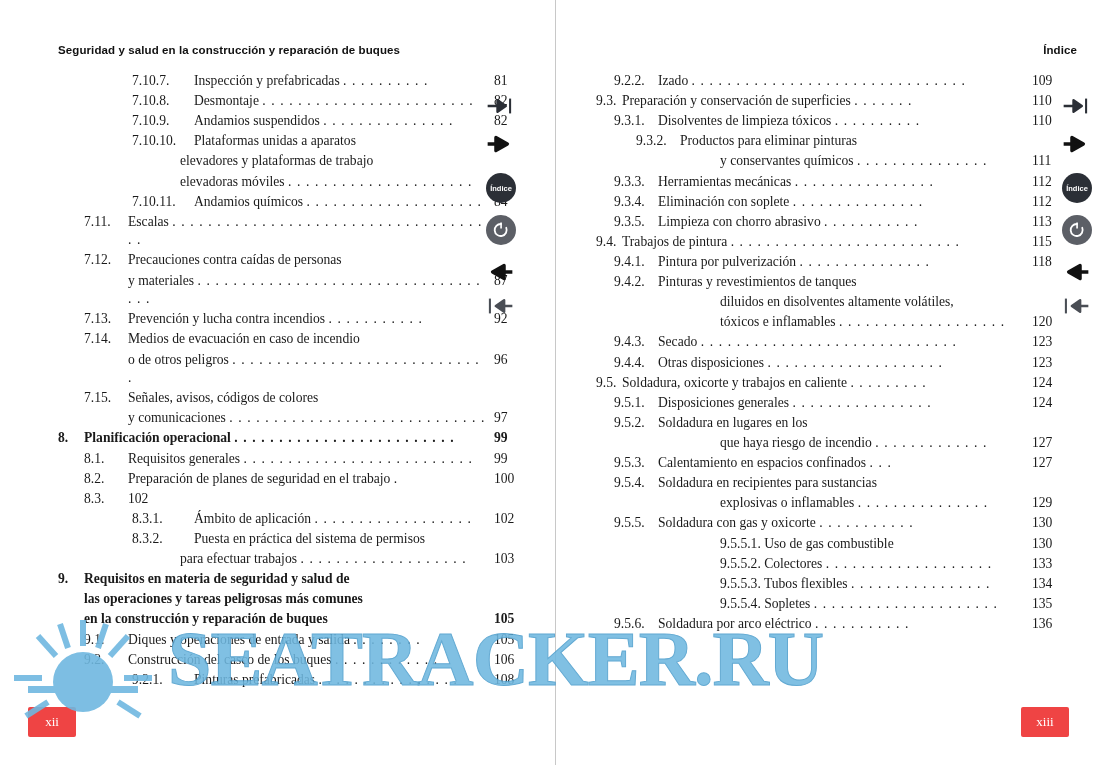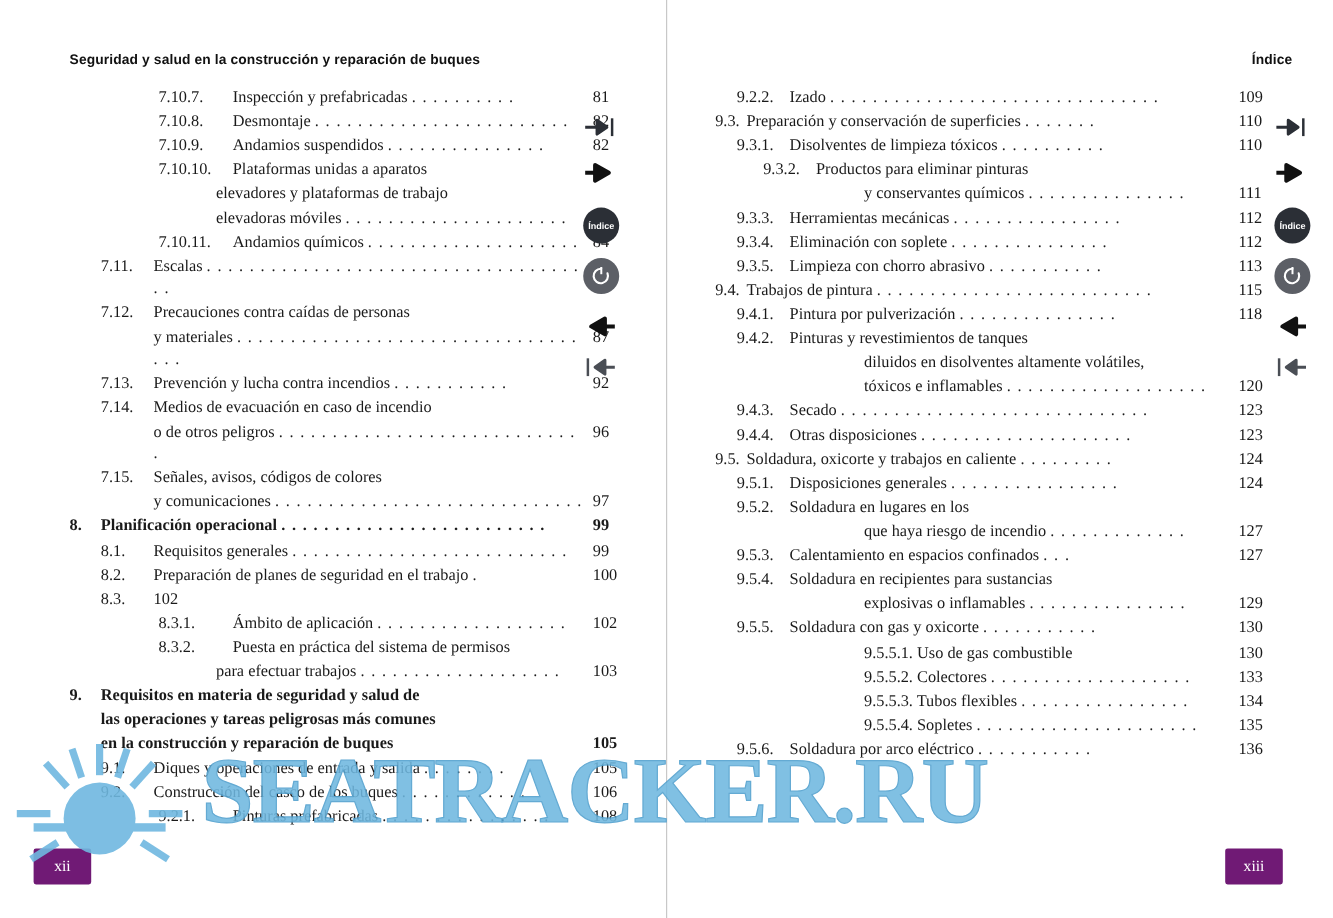--- a/index.html
+++ b/index.html
@@ -48,21 +48,21 @@
   .circle-btn{
     width:30px;height:30px;border-radius:50%;background:#2b2f36;
     color:#fff;display:flex;align-items:center;justify-content:center;
     font-family:"Liberation Sans", sans-serif;font-size:7.5px;font-weight:bold;
   }
   .circle-btn.grey{background:#5c5f66;}
 
   
   .pagenum{
     position:absolute;bottom:28px;width:48px;height:30px;
-    background:#701a75;color:#ffffff;border-radius:2px;
+    background:#ef4444;color:#ffffff;border-radius:2px;
     display:flex;align-items:center;justify-content:center;
     font-family:"Liberation Serif", serif;font-size:13px;
   }
   .pn-left{left:28px;}
   .pn-right{right:42px;}
 
   
   .watermark{
     position:absolute;left:0;top:612px;width:1111px;height:120px;
     pointer-events:none;

